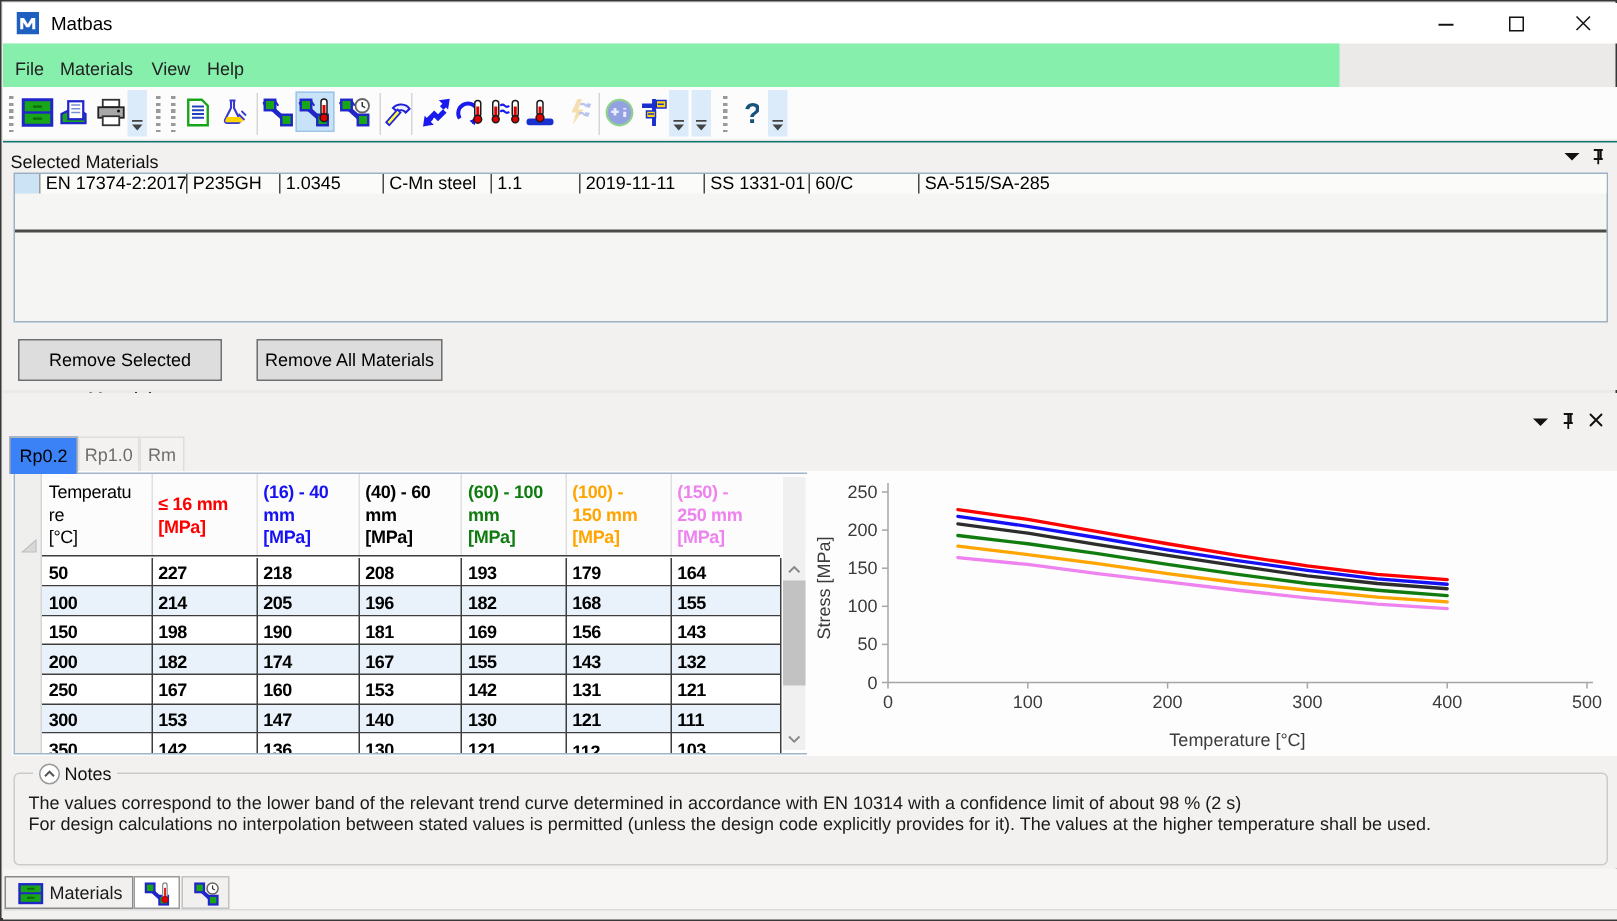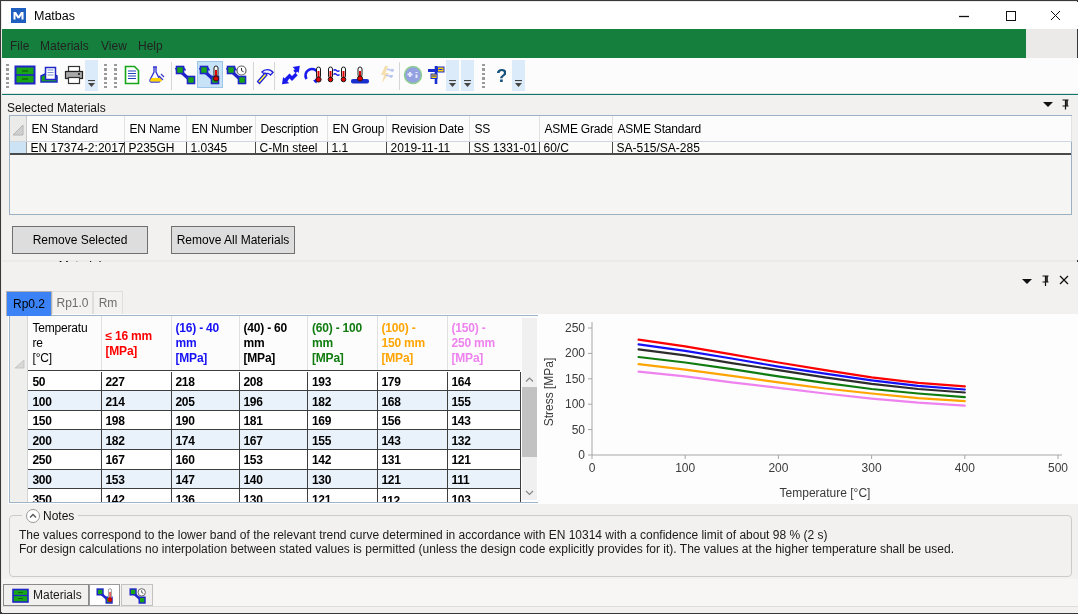--- a/index.html
+++ b/index.html
@@ -3,21 +3,21 @@
 <meta charset="utf-8">
 <style>
 html,body{margin:0;padding:0;}
 body{width:1078px;height:614px;font-family:"Liberation Sans",sans-serif;position:relative;background:#fff;overflow:hidden;}
 .abs{position:absolute;}
 #win{position:absolute;left:0;top:0;width:1078px;height:614px;border:1px solid #383838;border-bottom-width:2px;box-sizing:border-box;background:#eceae8;}
 
 #titlebar{left:1px;top:1px;width:1076px;height:27px;background:#fff;}
 #title-text{left:32px;top:7px;font-size:12.5px;color:#000;}
 
-#menubar{left:1px;top:28px;width:1024px;height:29px;background:#15803d;}
+#menubar{left:1px;top:28px;width:891px;height:29px;background:#86efac;}
 .menuitem{top:10px;font-size:12px;color:#222;}
 
 #toolbar{left:1px;top:57px;width:1076px;height:36px;background:#fcfcfc;border-bottom:1px solid #e3e3e3;box-sizing:border-box;}
 .grip{width:3px;top:6px;height:24px;background-image:repeating-linear-gradient(to bottom,#9a9a9a 0 2px,transparent 2px 4.5px);}
 .tsep{width:1px;top:4px;height:28px;background:#d6d6d6;}
 .ovf{top:2px;width:13px;height:31px;background:#dcebf9;}
 .ovf svg{position:absolute;left:2px;bottom:3px;}
 #panel1{left:1px;top:93px;width:1076px;height:166px;background:#f2f1f0;border-top:1px solid #0f766e;box-sizing:border-box;}
 #p1title{left:5px;top:6px;font-size:12px;color:#111;}
 #panel2{left:1px;top:261px;width:1076px;height:317px;background:#f2f1f0;}
@@ -212,34 +212,20 @@
             <col style="width:62px">
             <col style="width:69px">
             <col style="width:72px">
             <col style="width:59px">
             <col style="width:83px">
             <col style="width:70px">
             <col style="width:73px">
             <col style="width:459px">
           </colgroup>
         <tbody>
-            <tr>
-              <th class="rh" style="padding:0"><svg width="15" height="22">
-                  <path d="M3 19 L13 19 L13 9 Z" fill="#cfcfcf" stroke="#b5b5b5" stroke-width="1"></path>
-                </svg></th>
-              <th>EN Standard</th>
-              <th>EN Name</th>
-              <th>EN Number</th>
-              <th>Description</th>
-              <th>EN Group</th>
-              <th>Revision Date</th>
-              <th>SS</th>
-              <th>ASME Grade</th>
-              <th>ASME Standard</th>
-            </tr>
         <tr>
               <td class="rhd"></td>
               <td>EN 17374-2:2017</td>
               <td>P235GH</td>
               <td>1.0345</td>
               <td>C-Mn steel</td>
               <td>1.1</td>
               <td>2019-11-11</td>
               <td>SS 1331-01</td>
               <td>60/C</td>

